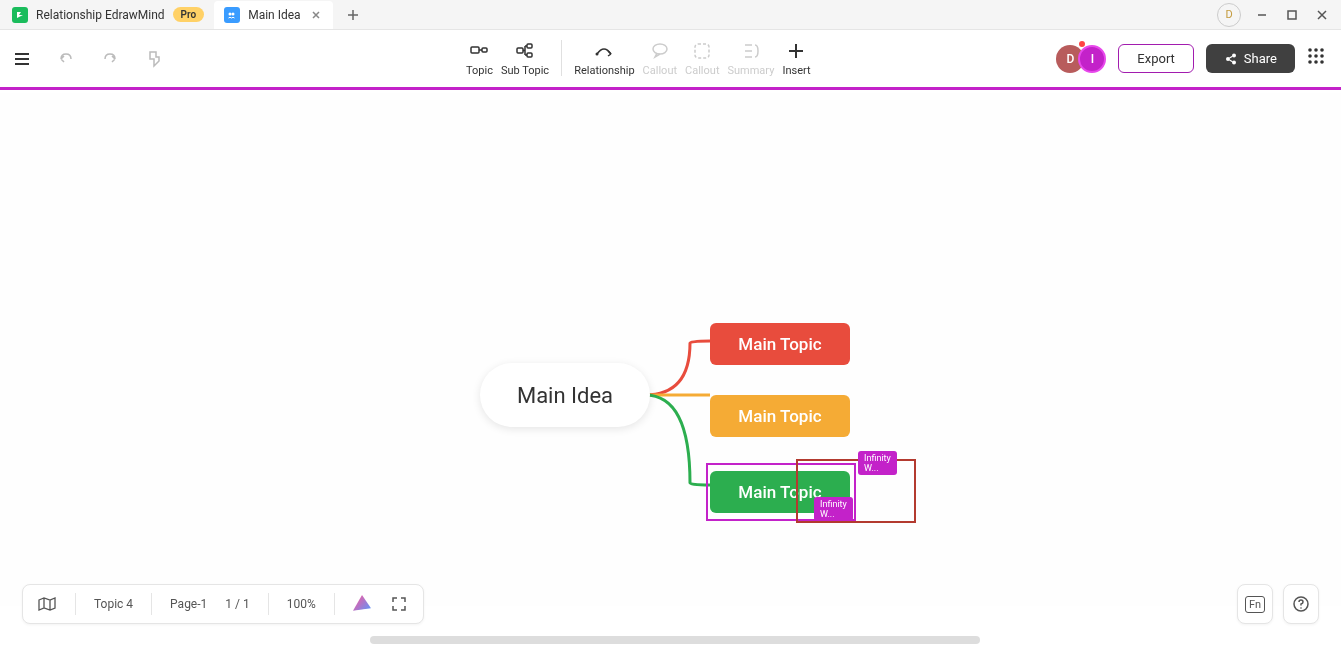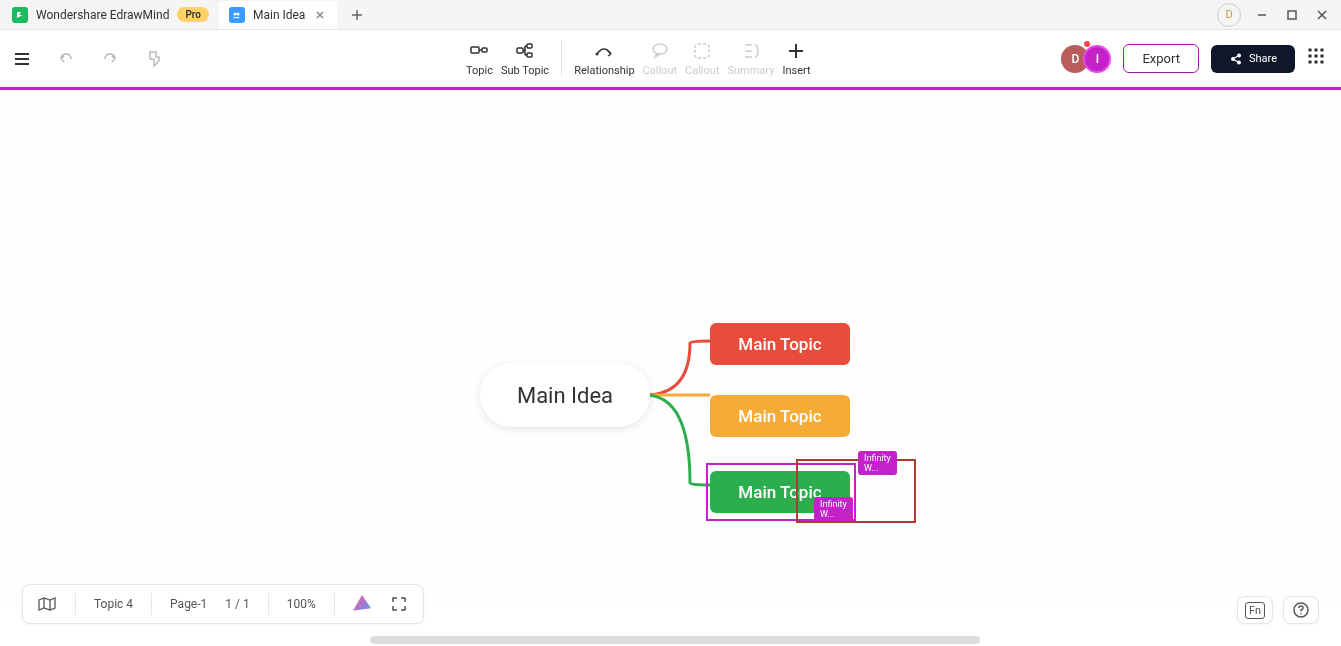--- a/index.html
+++ b/index.html
@@ -29,21 +29,21 @@
 .tool-item .ti-label{font-size:11px}
 .tb-sep{width:1px;height:36px;background:#e0e0e0;margin:0 4px}
 .right-tools{margin-left:auto;display:flex;align-items:center;gap:12px}
 .collab-avatars{display:flex;align-items:center}
 .collab-avatar{width:28px;height:28px;border-radius:50%;display:flex;align-items:center;justify-content:center;font-size:12px;color:#fff;font-weight:500;margin-left:-6px;position:relative}
 .collab-avatar:first-child{margin-left:0}
 .collab-d{background:#b85c5c}
 .collab-i{background:#c322c9;border:2px solid #e848ec}
 .dot-indicator{position:absolute;top:-4px;right:-1px;width:6px;height:6px;border-radius:50%;background:#ff4444}
 .export-btn{padding:6px 18px;border:1px solid #a21caf;border-radius:6px;background:#fff;font-size:13px;color:#333;cursor:pointer}
-.share-btn{padding:7px 18px;border:none;border-radius:6px;background:#0f172a;color:#fff;font-size:11px;cursor:pointer;display:flex;align-items:center;gap:6px}
+.share-btn{padding:7px 18px;border:none;border-radius:6px;background:#404040;color:#fff;font-size:13px;cursor:pointer;display:flex;align-items:center;gap:6px}
 .apps-btn{width:24px;height:24px;cursor:pointer;color:#333}
 
 .view-switch{position:absolute;top:108px;left:22px;background:#fff;border:1px solid #e5e5e5;border-radius:8px;padding:4px;display:flex;gap:4px;box-shadow:0 1px 3px rgba(0,0,0,.05)}
 .view-item{width:40px;height:30px;display:flex;align-items:center;justify-content:center;border-radius:5px;cursor:pointer;color:#666}
 .view-item.active{background:#eee}
 
 .status-badge{position:absolute;top:94px;right:0;background:#c322c9;color:#fff;font-size:11px;padding:5px 10px;border-radius:4px 0 0 4px}
 
 .canvas{position:absolute;top:93px;left:0;right:0;bottom:40px;background:#fefefe}
 .mindmap{position:absolute;left:480px;top:240px}
@@ -59,35 +59,35 @@
 .ut2{left:334px;top:164px}
 svg.connectors{position:absolute;left:160px;top:-10px;width:80px;height:200px;pointer-events:none}
 
 .bottombar{position:absolute;bottom:22px;left:22px;background:#fff;border:1px solid #e5e5e5;border-radius:8px;height:40px;display:flex;align-items:center;padding:0 14px;gap:18px;box-shadow:0 1px 3px rgba(0,0,0,.05);font-size:12px;color:#555}
 .bb-sep{width:1px;height:22px;background:#e5e5e5}
 .bb-item{cursor:pointer}
 .bb-icon{width:20px;height:20px;display:flex;align-items:center;justify-content:center}
 .color-icon{width:18px;height:18px;background:linear-gradient(135deg,#ff5599 0%,#5599ff 100%);clip-path:polygon(50% 0%, 100% 80%, 0% 80%);transform:skewY(-8deg)}
 
 .bottom-right{position:absolute;bottom:22px;right:22px;display:flex;gap:10px}
-.br-btn{width:36px;height:28px;border:1px solid #e5e5e5;border-radius:8px;background:#fff;display:flex;align-items:center;justify-content:center;cursor:pointer;color:#555;box-shadow:0 1px 3px rgba(0,0,0,.05)}
+.br-btn{width:36px;height:40px;border:1px solid #e5e5e5;border-radius:8px;background:#fff;display:flex;align-items:center;justify-content:center;cursor:pointer;color:#555;box-shadow:0 1px 3px rgba(0,0,0,.05)}
 
 .hscroll{position:absolute;bottom:2px;left:370px;width:610px;height:8px;background:#ddd;border-radius:4px}
 </style>
 </head>
 <body>
 
 <div class="tabbar">
   <div class="tab">
     <span class="tab-icon green">
         <svg viewBox="0 0 10 10">
           <path d="M2 2 L6 2 L4 5 L8 5 L2 8 Z" fill="#fff"></path>
         </svg>
       </span>
-    <span>Wondershare EdrawMind</span>
+    <span>Relationship EdrawMind</span>
     <span class="pro-badge">Pro</span>
   </div>
   <div class="tab active">
     <span class="tab-icon blue">
         <svg viewBox="0 0 10 10">
           <circle cx="3" cy="4" r="1.5" fill="#fff"></circle>
           <circle cx="6" cy="4" r="1.5" fill="#fff"></circle>
           <path d="M1.5 8 Q3 6.5 4.5 8 M4.5 8 Q6 6.5 7.5 8" stroke="#fff" stroke-width="1" fill="none"></path>
         </svg>
       </span>

